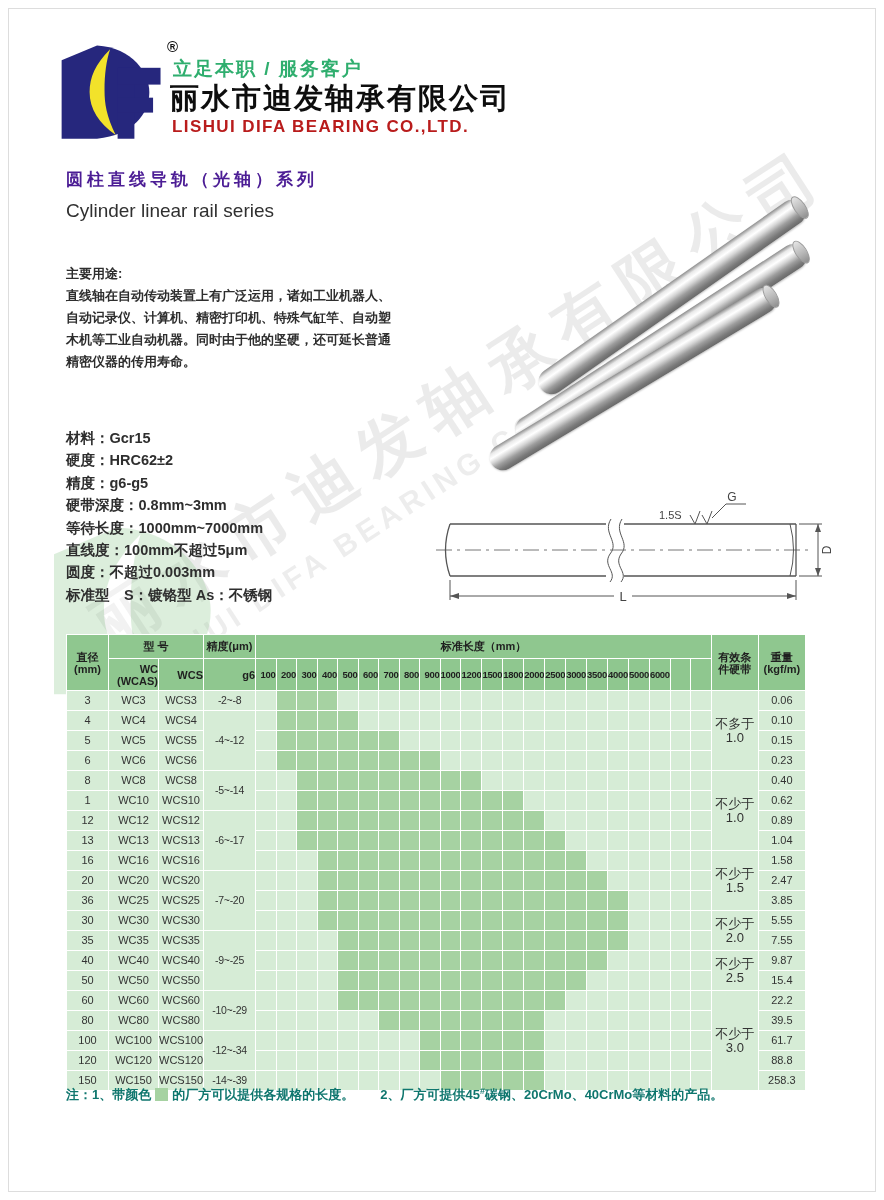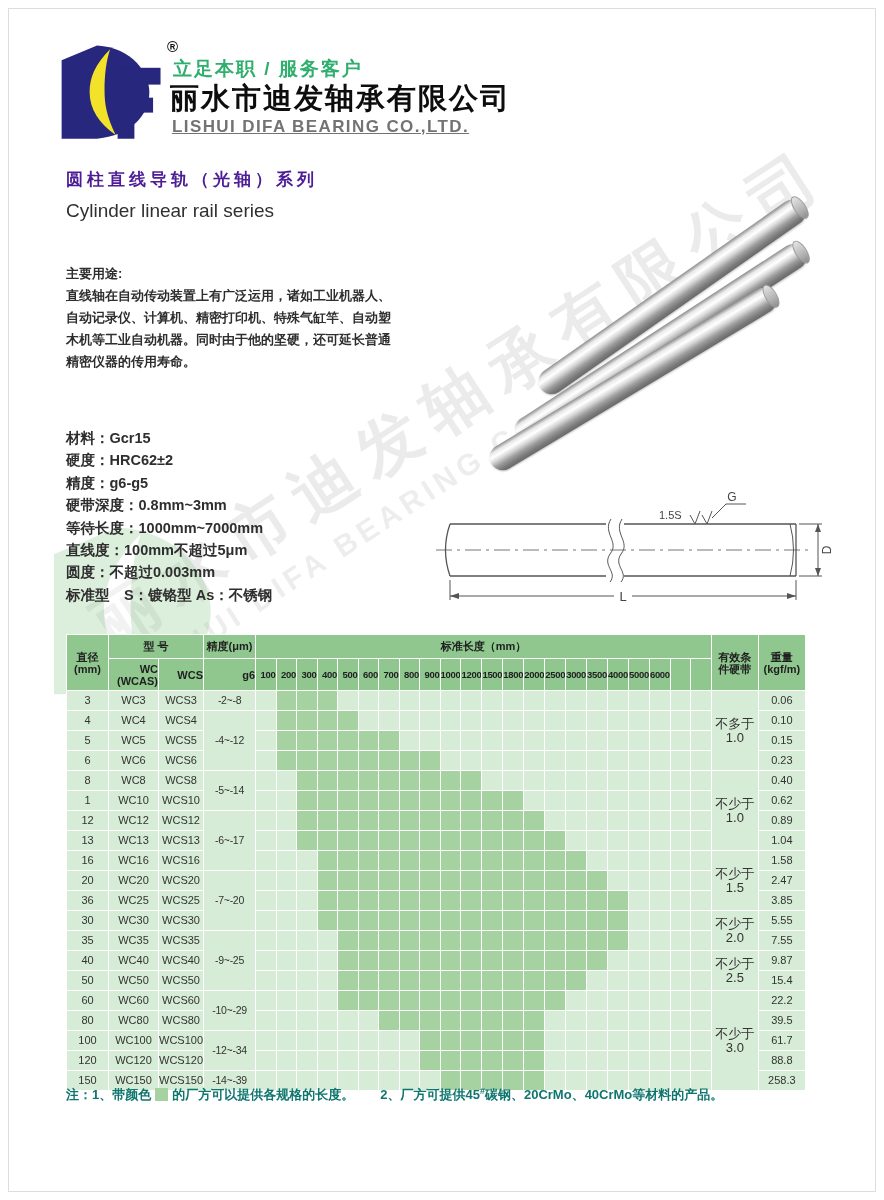--- a/index.html
+++ b/index.html
@@ -16,21 +16,21 @@
   .watermark{left:110px;top:585px;width:1000px;transform:rotate(-33deg);transform-origin:0 50%;z-index:0;}
   .wm-cn{font-size:64px;font-weight:bold;letter-spacing:14px;color:rgba(60,60,60,0.10);white-space:nowrap;}
   .wm-en{font-size:30px;font-weight:bold;letter-spacing:5px;color:rgba(60,60,60,0.09);white-space:nowrap;}
   .ghost-logo{left:44px;top:520px;width:200px;height:185px;opacity:.35;z-index:0;}
 
   
   .logo-svg{left:56px;top:40px;width:112px;height:106px;z-index:2;}
   .reg{left:167px;top:38px;font-size:15px;font-weight:bold;color:#111;z-index:2;}
   .tagline{left:173px;top:56px;font-size:19px;font-weight:bold;letter-spacing:2px;color:var(--accent-green);z-index:2;}
   .company-cn{left:170px;top:79px;font-size:29px;font-weight:bold;letter-spacing:2px;color:#0d0d0d;z-index:2;}
-  .company-en{left:172px;top:117px;font-size:17px;font-weight:bold;letter-spacing:1.4px;color:#737373;z-index:2;text-decoration:underline;}
+  .company-en{left:172px;top:117px;font-size:17px;font-weight:bold;letter-spacing:1.4px;color:#b91c1c;z-index:2;}
 
   .title-cn{left:66px;top:168px;font-size:17px;font-weight:bold;letter-spacing:4px;color:#4c1d95;z-index:2;}
   .title-en{left:66px;top:200px;font-size:19px;color:#303030;z-index:2;}
 
   .usage{left:66px;top:263px;font-size:13px;line-height:22px;font-weight:600;color:#2e2e2e;z-index:2;}
   .specs{left:66px;top:427px;font-size:14.5px;line-height:22.4px;font-weight:600;color:#2e2e2e;z-index:2;}
 
   
   .rods{left:468px;top:214px;width:400px;height:280px;z-index:1;}
   .rod{position:absolute;height:26px;border-radius:13px;

